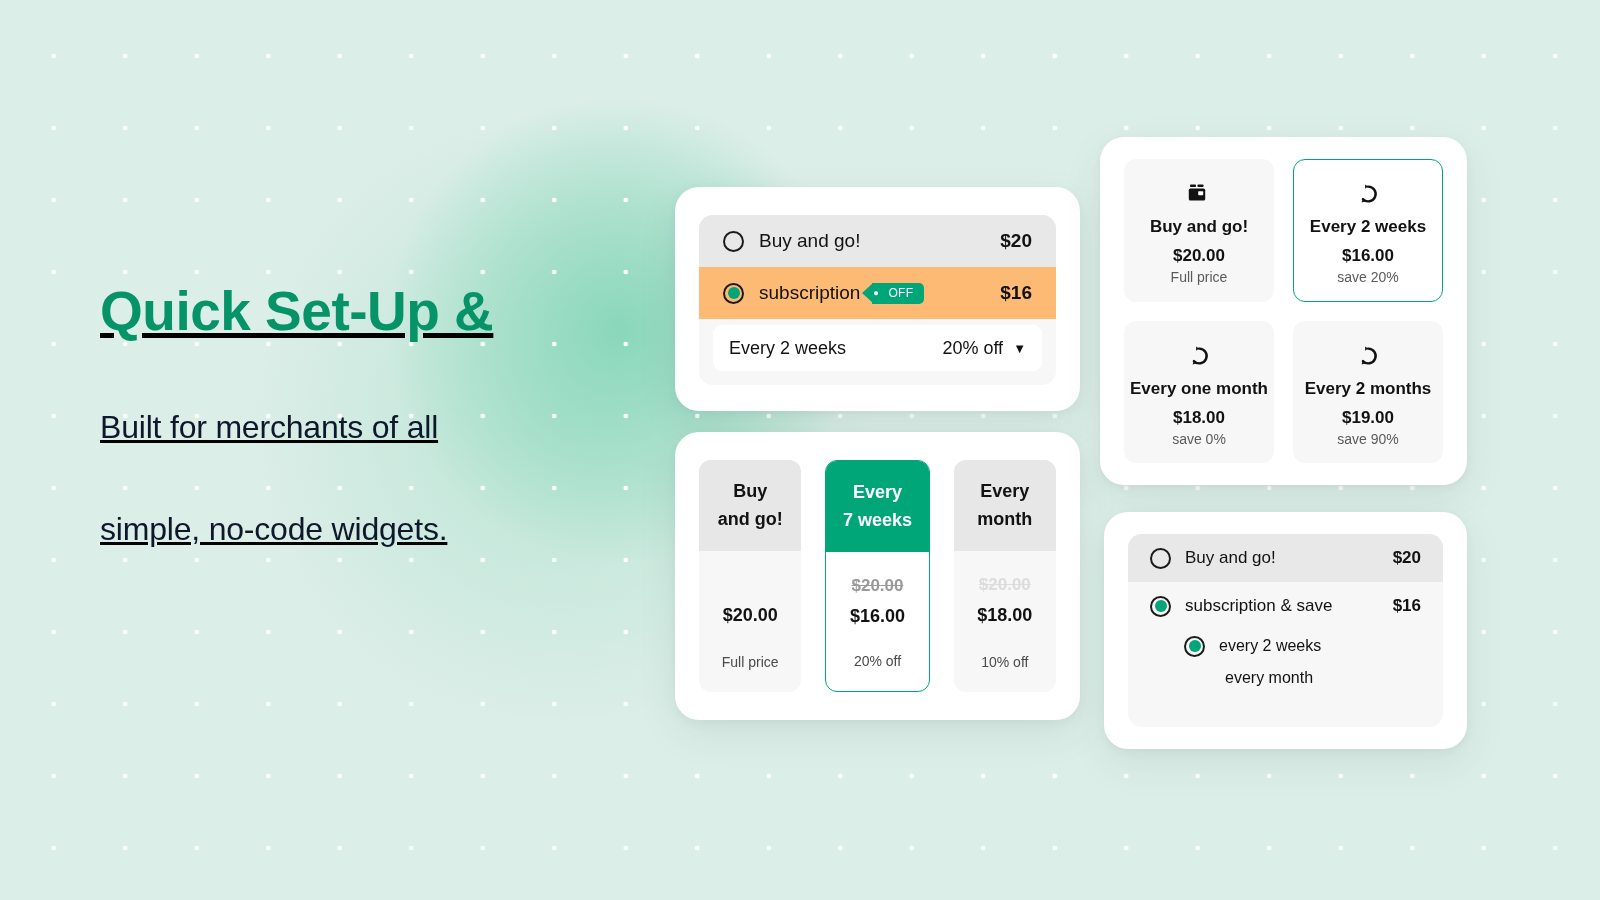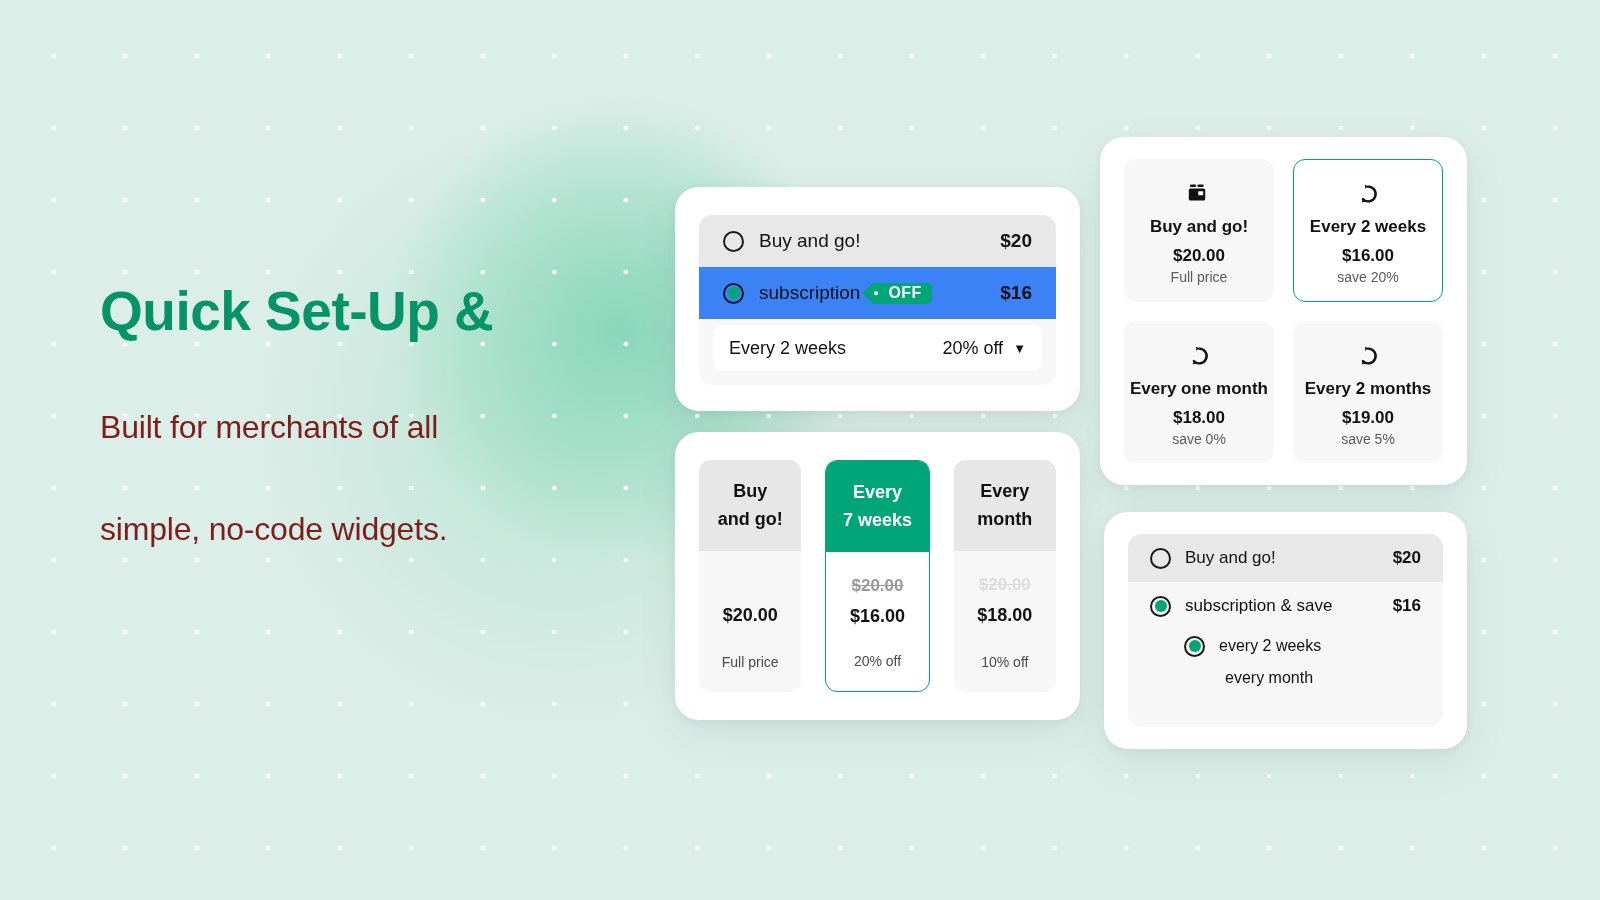--- a/index.html
+++ b/index.html
@@ -37,34 +37,35 @@
     background-position: 18px 20px;
     opacity: 0.92;
   }
 
   
   .copy {
     position: absolute;
     left: 100px;
     top: 268px;
     width: 580px;
+    text-decoration: underline;
   }
   .headline {
     font-size: 55px;
     line-height: 86px;
     font-weight: 700;
     color: #069368;
     letter-spacing: -0.5px;
   }
   .subcopy {
     margin-top: 48px;
     font-size: 32px;
     line-height: 51px;
     font-weight: 400;
-    color: #7f1d1d;
+    color: #0f172a;
     letter-spacing: -0.2px;
   }
 
   
   .card {
     position: absolute;
     background: #ffffff;
     border-radius: 24px;
     box-shadow: 0 14px 40px rgba(23, 63, 50, 0.08), 0 3px 10px rgba(23, 63, 50, 0.05);
   }
@@ -72,21 +73,21 @@
   
   #widget-radio-basic { left: 675px; top: 187px; width: 405px; height: 224px; padding: 28px 24px; }
   .radio-group { border-radius: 14px; overflow: hidden; background: #f7f7f7; }
   .radio-row {
     display: flex;
     align-items: center;
     padding: 0 24px;
     height: 52px;
   }
   .radio-row.alt { background: #e8e8e8; }
-  .radio-row.plain { background: #3b82f6; }
+  .radio-row.plain { background: #fdba74; }
   .radio-mark {
     width: 21px; height: 21px;
     border-radius: 50%;
     border: 2.2px solid #1b1b1b;
     flex: 0 0 auto;
     display: flex; align-items: center; justify-content: center;
   }
   .radio-mark .dot { width: 0; height: 0; border-radius: 50%; background: #00a578; }
   .radio-mark.on .dot { width: 12px; height: 12px; }
   .radio-label {
@@ -99,22 +100,22 @@
     margin-left: auto;
     font-size: 19px;
     font-weight: 700;
     color: #121212;
   }
   .off-tag {
     position: relative;
     margin-left: 12px;
     background: #00a578;
     color: #ffffff;
-    font-size: 16px;
-    font-weight: 700;
+    font-size: 12px;
+    font-weight: 400;
     letter-spacing: 0.4px;
     height: 21px;
     padding: 0 10px 0 16px;
     display: inline-flex;
     align-items: center;
     border-radius: 0 5px 5px 0;
   }
   .off-tag::before {
     content: "";
     position: absolute;
@@ -401,21 +402,21 @@
     <div class="tile">
       <div class="tile-icon">
         <svg width="20" height="20" viewBox="0 0 20 20">
           <path d="M10 2.6 A7.4 7.4 0 1 1 4.9 15.1" fill="none" stroke="#121212" stroke-width="2.4" stroke-linecap="round"></path>
           <path d="M10 2.6 L7.1 0.4 L7.1 4.8 Z" fill="#121212"></path>
           <path d="M4.9 15.1 L3.6 18.6 L7.7 17.2 Z" fill="#121212"></path>
         </svg>
       </div>
       <div class="tile-title">Every 2 months</div>
       <div class="tile-price">$19.00</div>
-      <div class="tile-note">save 5%</div>
+      <div class="tile-note">save 90%</div>
     </div>
 
   </div>
 </div>
 
 <div class="card" id="widget-nested">
   <div class="nested-group">
 
     <div class="nrow alt">
       <span class="radio-mark">

